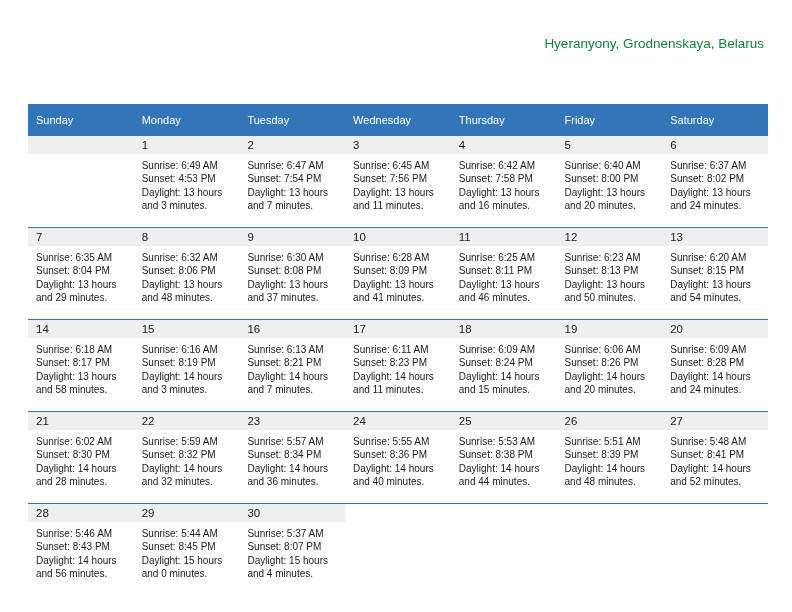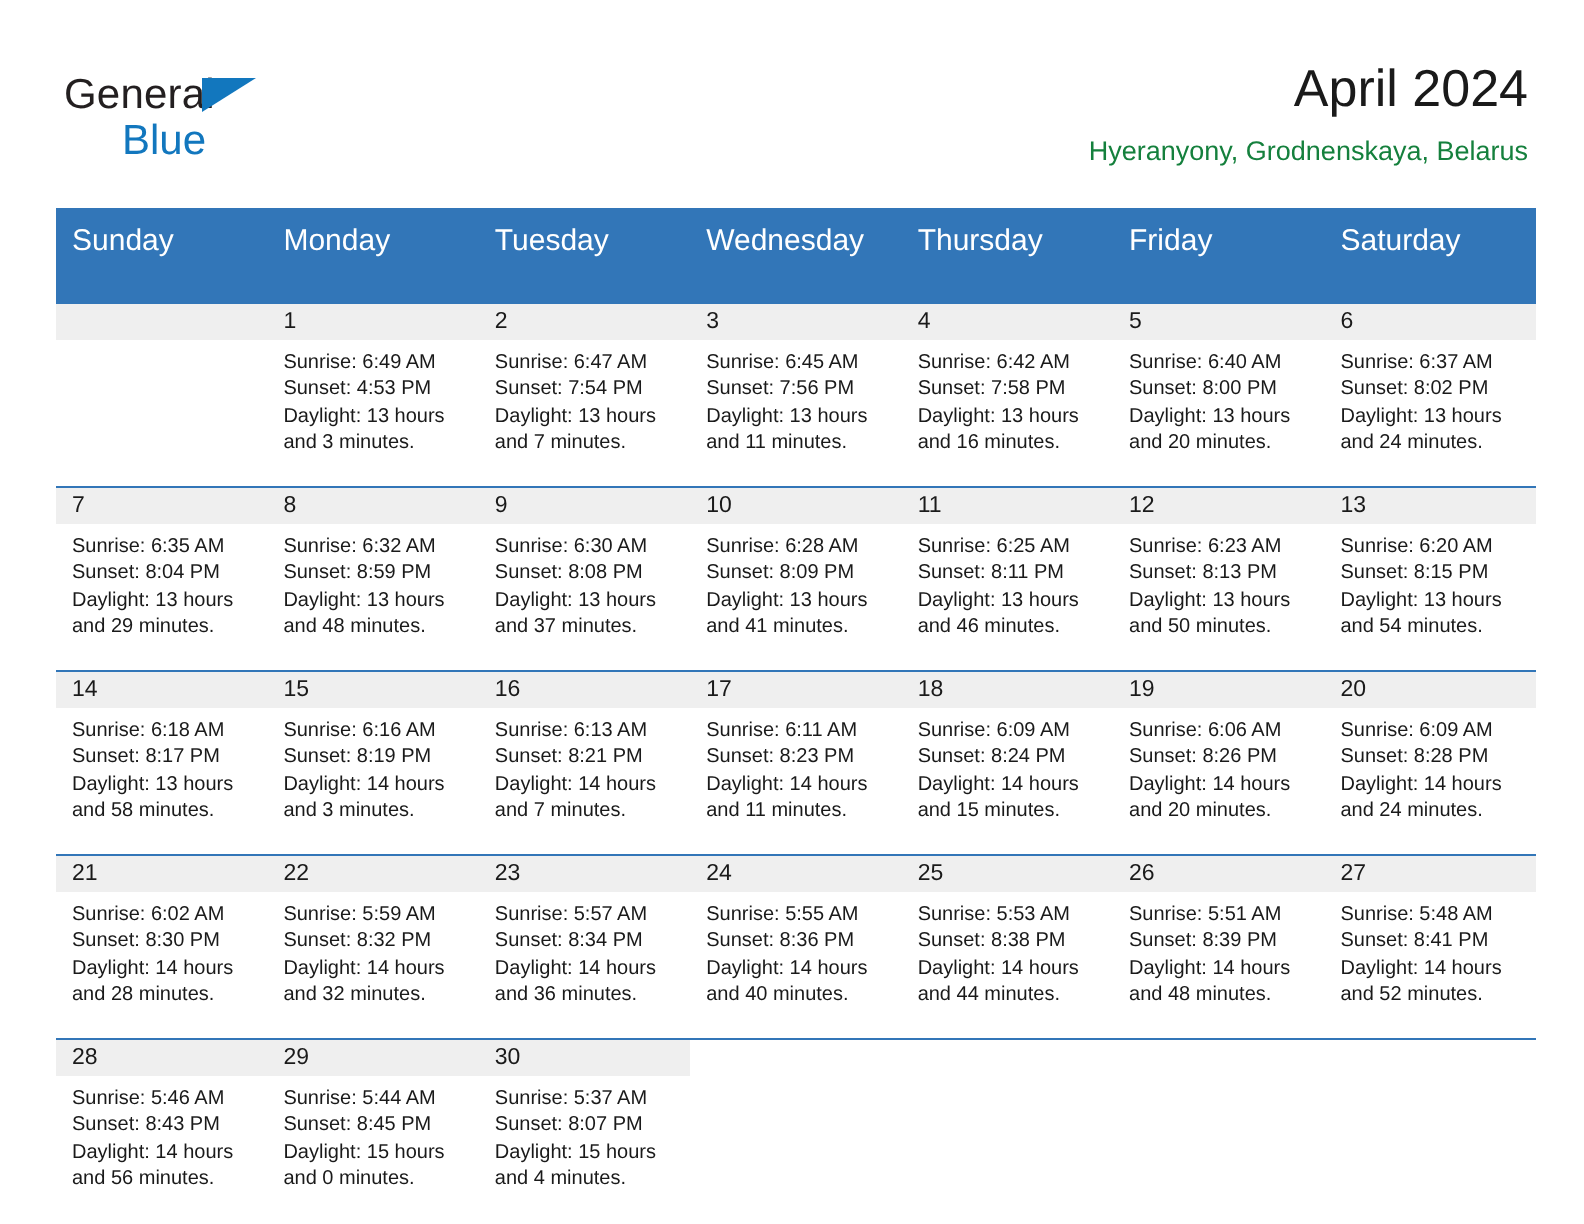--- a/index.html
+++ b/index.html
@@ -95,24 +95,24 @@
     width: 740px;
   }
   .cal-table {
     width: 740px;
     border-collapse: collapse;
     table-layout: fixed;
   }
   .cal-table th {
     background: #3276b8;
     color: #ffffff;
-    font-size: 15px;
+    font-size: 11px;
     font-weight: normal;
     text-align: left;
-    padding: 6px 0 22px 8px;
+    padding: 6px 0 6px 8px;
     height: 20px;
     border: none;
   }
   .week-row > td {
     vertical-align: top;
     padding: 0;
     border-top: 1.2px solid #3276b8;
     height: 91px;
   }
   .week-row.first > td {
@@ -146,32 +146,22 @@
     white-space: nowrap;
   }
 </style>
 </head>
 <body>
 
 <div class="page">
 
   <div class="header">
 
-    <div class="brand">
-      <div class="brand-row1">
-        <span class="brand-general">General</span>
-        <span class="brand-tri"></span>
-      </div>
-      <div class="brand-row2">
-        <span class="brand-blue">Blue</span>
-      </div>
-    </div>
 
     <div class="title-block">
-      <h1 class="cal-title">April 2024</h1>
       <p class="cal-subtitle">Hyeranyony, Grodnenskaya, Belarus</p>
     </div>
 
   </div>
 
   <div class="calendar">
     <table class="cal-table">
       <thead>
         <tr>
           <th>Sunday</th>
@@ -268,21 +258,21 @@
                   <div>Daylight: 13 hours</div>
                   <div>and 29 minutes.</div>
                 </div>
               </div>
             </td>
             <td>
               <div class="daycell">
                 <div class="daynum">8</div>
                 <div class="details">
                   <div>Sunrise: 6:32 AM</div>
-                  <div>Sunset: 8:59 PM</div>
+                  <div>Sunset: 8:06 PM</div>
                   <div>Daylight: 13 hours</div>
                   <div>and 48 minutes.</div>
                 </div>
               </div>
             </td>
             <td>
               <div class="daycell">
                 <div class="daynum">9</div>
                 <div class="details">
                   <div>Sunrise: 6:30 AM</div>

